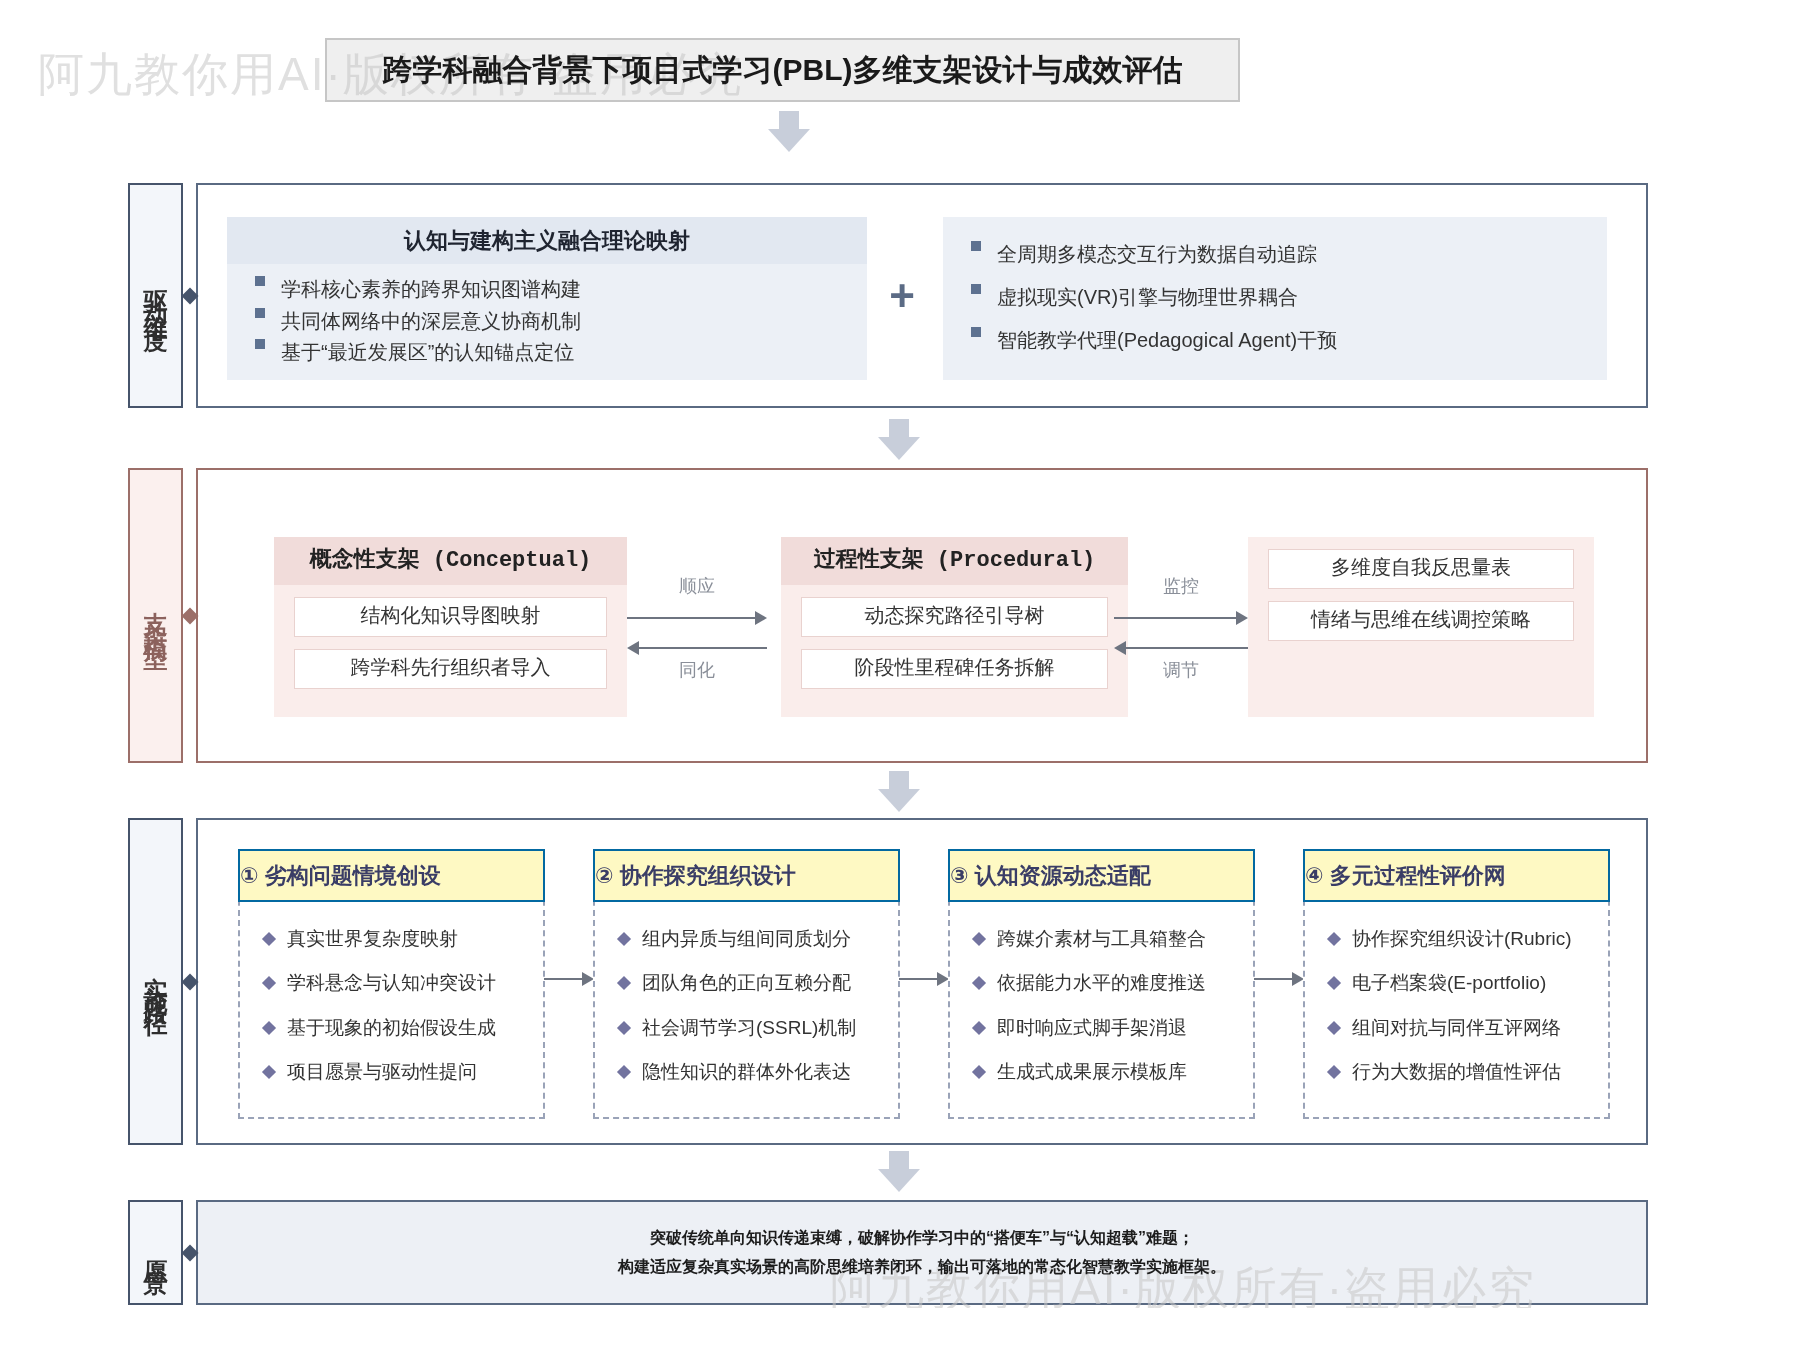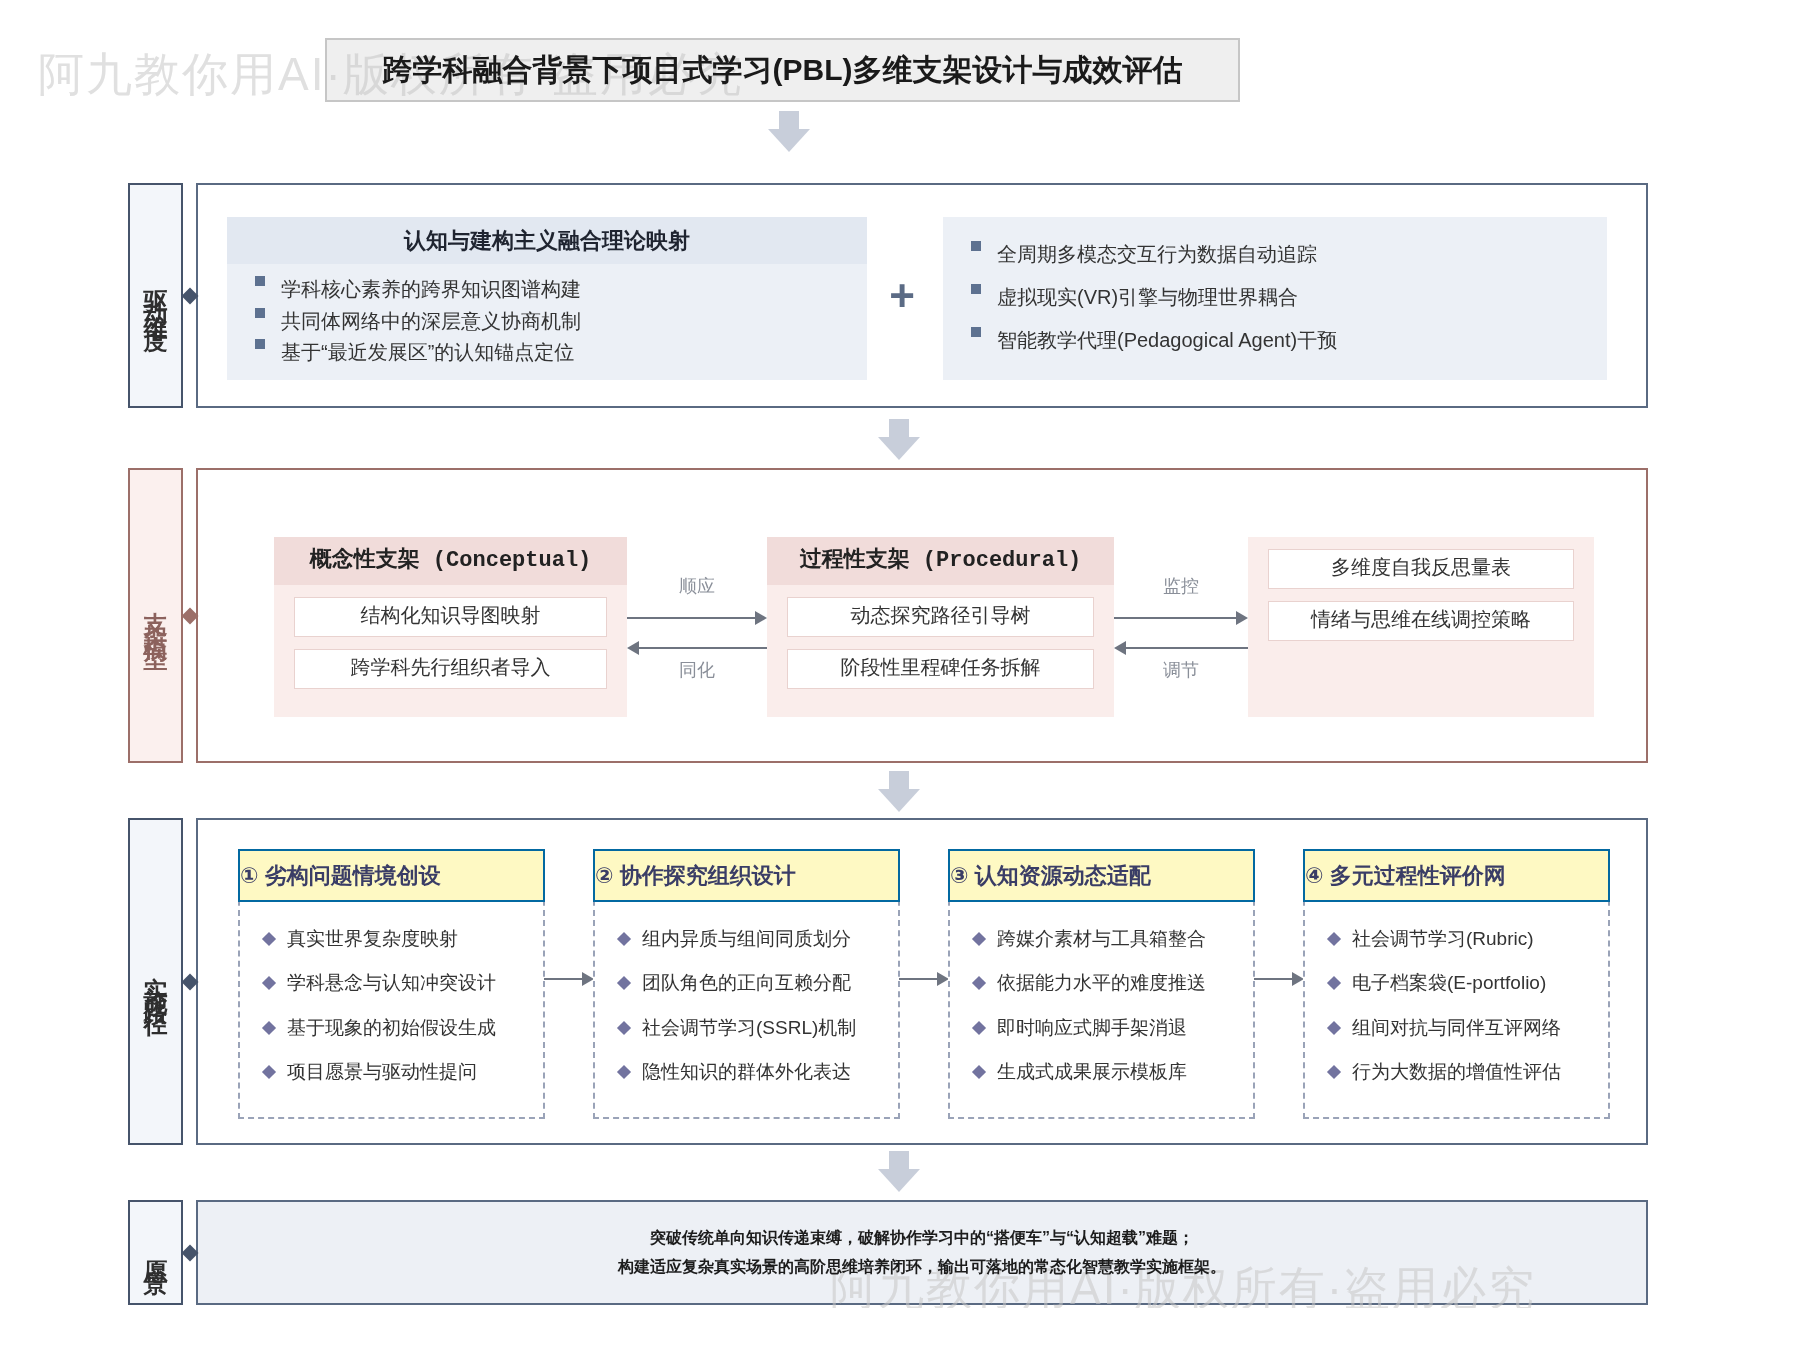--- a/index.html
+++ b/index.html
@@ -147,21 +147,21 @@
           <div class="hl-line"></div>
           <div class="ah-r"></div>
         </div>
       <div class="hl-row" style="top:66px;">
           <div class="ah-l"></div>
           <div class="hl-line"></div>
         </div>
       <div class="hl-lab" style="top:84px;">同化</div>
     </div>
 
-    <div class="scard" style="left:569px;width:347px;">
+    <div class="scard" style="left:583px;width:347px;">
       <div class="scard-h">过程性支架 (Procedural)</div>
       <div class="scard-b">
         <div class="wrow">动态探究路径引导树</div>
         <div class="wrow">阶段性里程碑任务拆解</div>
       </div>
     </div>
 
     <div class="hlink" style="left:916px;width:134px;">
       <div class="hl-lab" style="top:0;">监控</div>
       <div class="hl-row" style="top:36px;">
@@ -268,21 +268,21 @@
     <div class="col-arrow" style="left:1056px;width:50px;">
         <div class="hl-line"></div>
         <div class="ah-r"></div>
       </div>
 
     <div class="icol" style="left:1105px;">
       <div class="icol-h">④ 多元过程性评价网</div>
       <div class="icol-b">
         <div class="irow">
             <span class="dmark"></span>
-            <span>社会调节学习(Rubric)</span>
+            <span>协作探究组织设计(Rubric)</span>
           </div>
         <div class="irow">
             <span class="dmark"></span>
             <span>电子档案袋(E-portfolio)</span>
           </div>
         <div class="irow">
             <span class="dmark"></span>
             <span>组间对抗与同伴互评网络</span>
           </div>
         <div class="irow">

